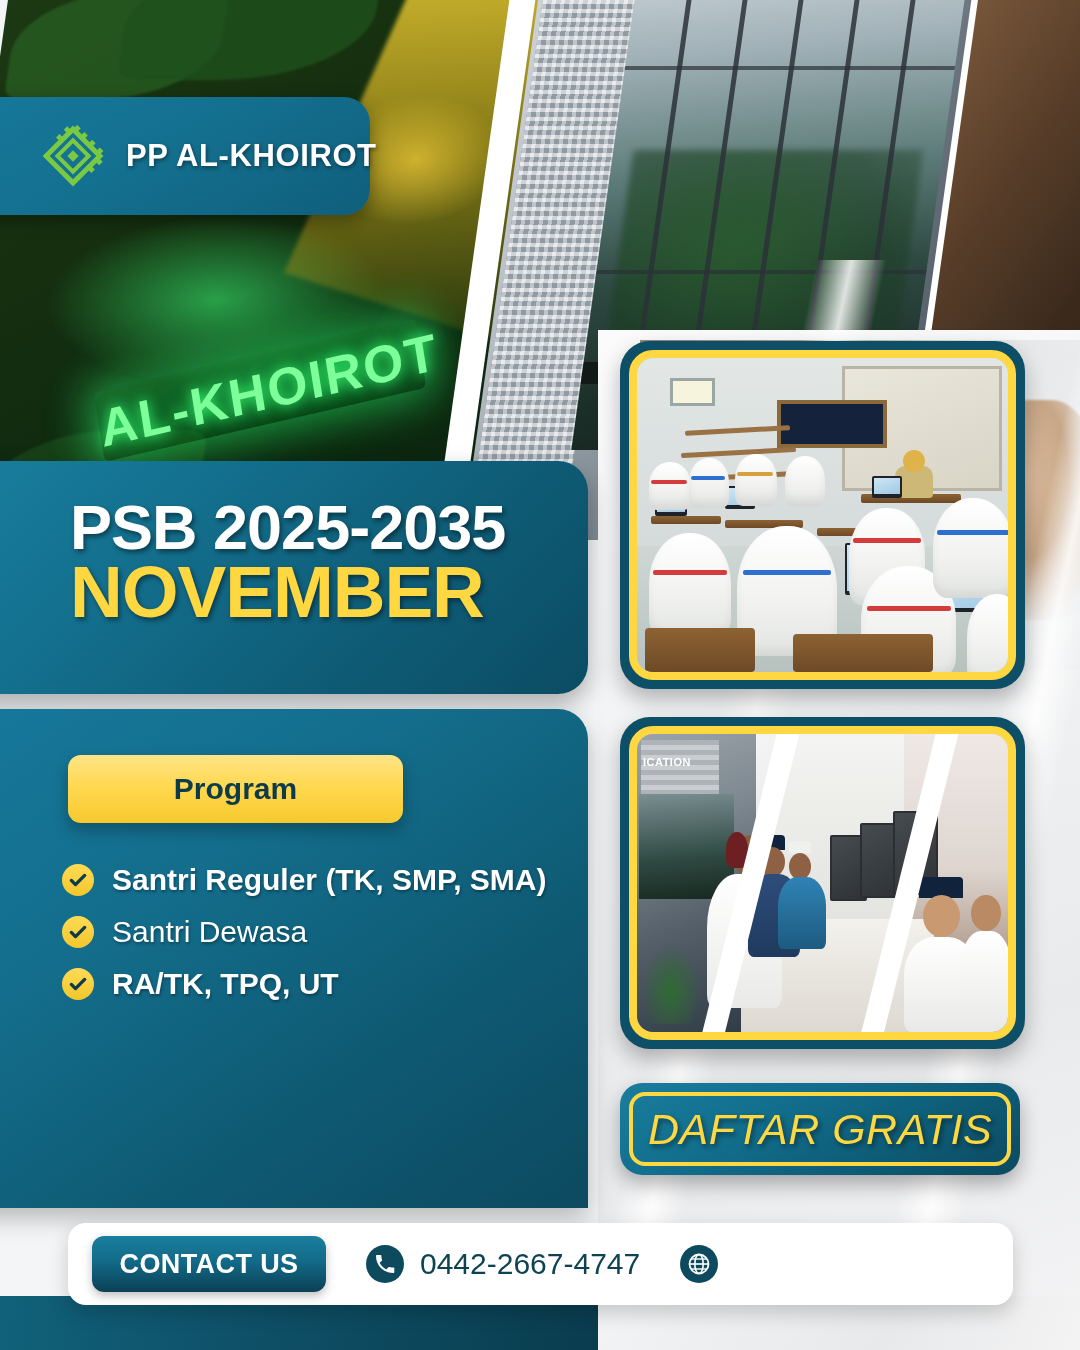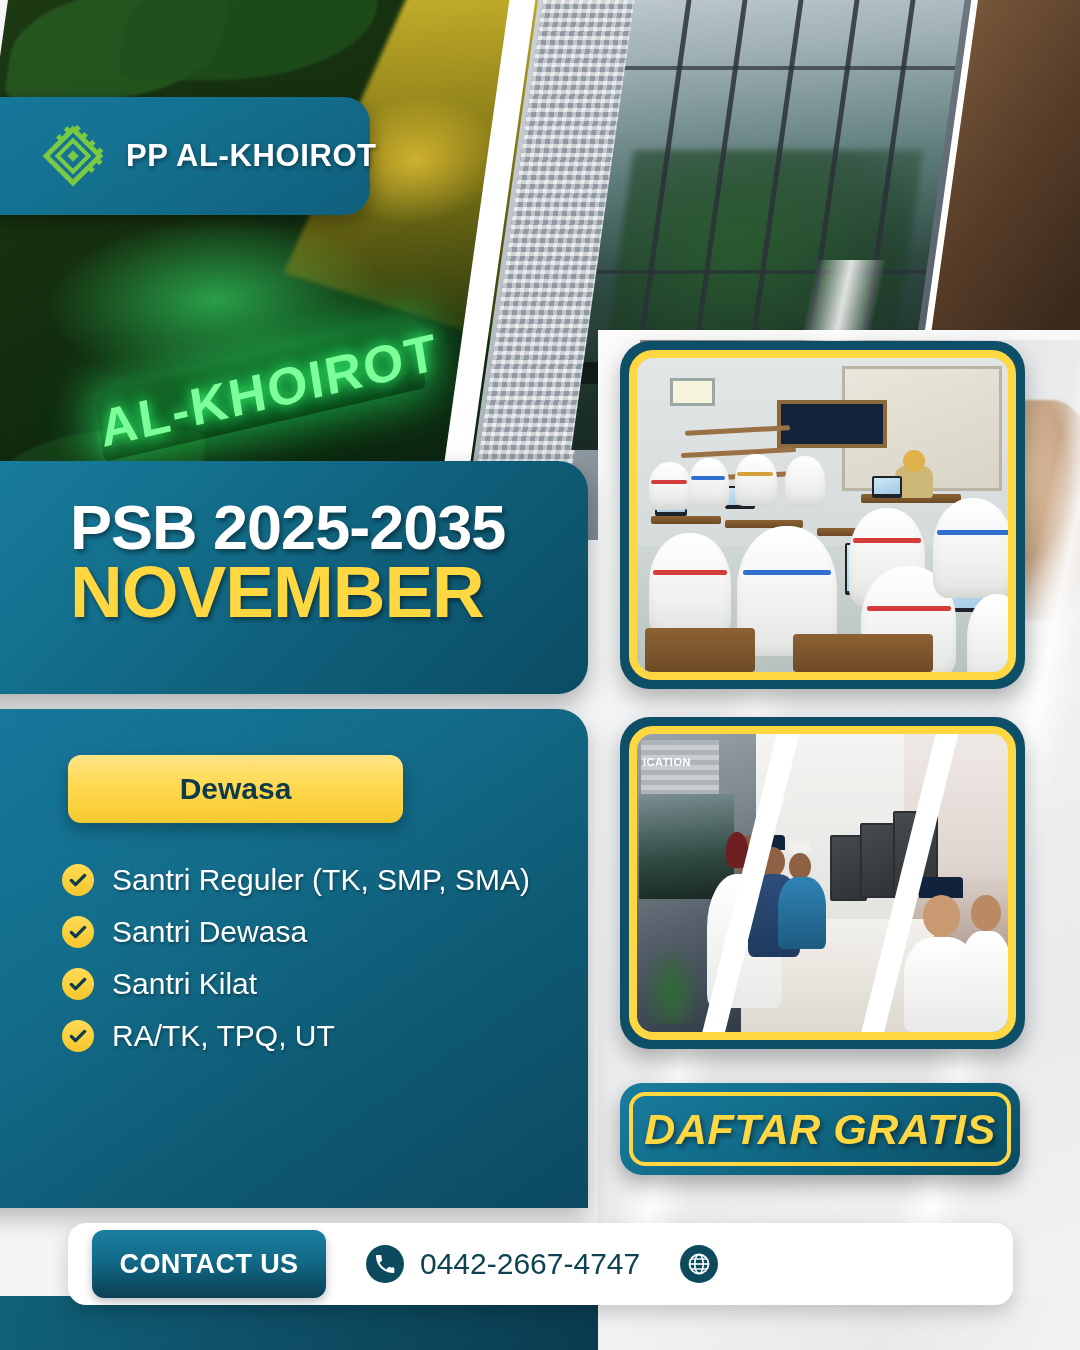--- a/index.html
+++ b/index.html
@@ -168,21 +168,21 @@
   .prog-pill span { font-size:30px; font-weight:bold; color:#0e3b4a; }
 
   .prog-list { margin:40px 0 0 62px; }
   .prog-item { display:flex; align-items:center; gap:18px; margin-bottom:18px; }
   .chk {
     width:32px; height:32px; border-radius:50%; flex:none;
     background:linear-gradient(180deg,#ffdb55,#f3c62c);
     display:flex; align-items:center; justify-content:center;
   }
   .chk svg { width:20px; height:20px; display:block; }
-  .prog-label { font-size:30px; color:#ffffff; font-weight:normal; white-space:nowrap;
+  .prog-label { font-size:30px; color:#ffffff; font-weight:bold; white-space:nowrap;
     text-shadow:1px 2px 3px rgba(0,0,0,.35); }
   .prog-label.normal { font-weight:normal; }
 
   
   .photo-card {
     position:absolute;
     background:#0d4f66;
     border-radius:30px;
     padding:9px;
     box-shadow:0 10px 22px rgba(0,0,0,.28);
@@ -242,33 +242,33 @@
     background:linear-gradient(150deg,#1a7d9e 0%,#116c8a 40%,#0b4a60 100%);
     border-radius:22px;
     box-shadow:0 9px 20px rgba(0,0,0,.3);
     display:flex; align-items:center; justify-content:center;
   }
   .daftar-inner {
     position:absolute; inset:9px; border:4px solid #ffd740; border-radius:16px;
     display:flex; align-items:center; justify-content:center;
   }
   .daftar-inner span {
-    font-size:43px; font-weight:bold; font-style:italic; color:#ffd740;
+    font-size:43px; font-weight:normal; font-style:italic; color:#ffd740;
     letter-spacing:.5px; text-shadow:2px 3px 5px rgba(0,0,0,.45);text-align:right;
   }
 
   
   .contact-bar {
     position:absolute; left:68px; top:1223px; width:945px; height:82px;
     background:#ffffff; border-radius:18px;
     box-shadow:0 8px 20px rgba(0,0,0,.18);
     display:flex; align-items:center; padding-left:24px; gap:40px;
   }
   .contact-btn {
-    width:234px; height:68px; border-radius:12px;
+    width:234px; height:56px; border-radius:12px;
     background:linear-gradient(180deg,#1b7e9e 0%,#126a88 45%,#0b4055 100%);
     display:flex; align-items:center; justify-content:center;
     box-shadow:0 4px 10px rgba(0,0,0,.25);
     flex:none;
   }
   .contact-btn span { color:#fff; font-size:27px; font-weight:bold; letter-spacing:.4px; }
   .contact-item { display:flex; align-items:center; gap:16px; }
   .cicon { width:38px; height:38px; border-radius:50%; background:#0d4a5e; display:flex; align-items:center; justify-content:center; flex:none; }
   .cicon svg { width:24px; height:24px; display:block; fill:#fff; }
   .ctext { font-size:30px; color:#0d4352; white-space:nowrap; }
@@ -342,21 +342,21 @@
   </div>
 
   <div class="title-panel">
     <div class="title-main">PSB 2025-2035</div>
     <div class="title-month">NOVEMBER</div>
   </div>
 
   <div class="prog-panel">
 
     <div class="prog-pill">
-      <span>Dewasa</span>
+      <span>Program</span>
     </div>
 
     <div class="prog-list">
       <div class="prog-item">
         <span class="chk">
           <svg viewBox="0 0 24 24" aria-hidden="true">
               <path d="M4 12.5l5 5L20 6.5" fill="none" stroke="#0e3b4a" stroke-width="4" stroke-linecap="round" stroke-linejoin="round"></path>
             </svg>
         </span>
         <span class="prog-label">Santri Reguler (TK, SMP, SMA)</span>
@@ -368,28 +368,20 @@
             </svg>
         </span>
         <span class="prog-label normal">Santri Dewasa</span>
       </div>
       <div class="prog-item">
         <span class="chk">
           <svg viewBox="0 0 24 24" aria-hidden="true">
               <path d="M4 12.5l5 5L20 6.5" fill="none" stroke="#0e3b4a" stroke-width="4" stroke-linecap="round" stroke-linejoin="round"></path>
             </svg>
         </span>
-        <span class="prog-label">Santri Kilat</span>
-      </div>
-      <div class="prog-item">
-        <span class="chk">
-          <svg viewBox="0 0 24 24" aria-hidden="true">
-              <path d="M4 12.5l5 5L20 6.5" fill="none" stroke="#0e3b4a" stroke-width="4" stroke-linecap="round" stroke-linejoin="round"></path>
-            </svg>
-        </span>
         <span class="prog-label">RA/TK, TPQ, UT</span>
       </div>
     </div>
   </div>
 
   <div class="photo-card" id="photo-classroom">
     <div class="photo-inner">
       <div class="room-wall"></div>
       <div class="whiteboard"></div>
       <div class="blackboard"></div>

